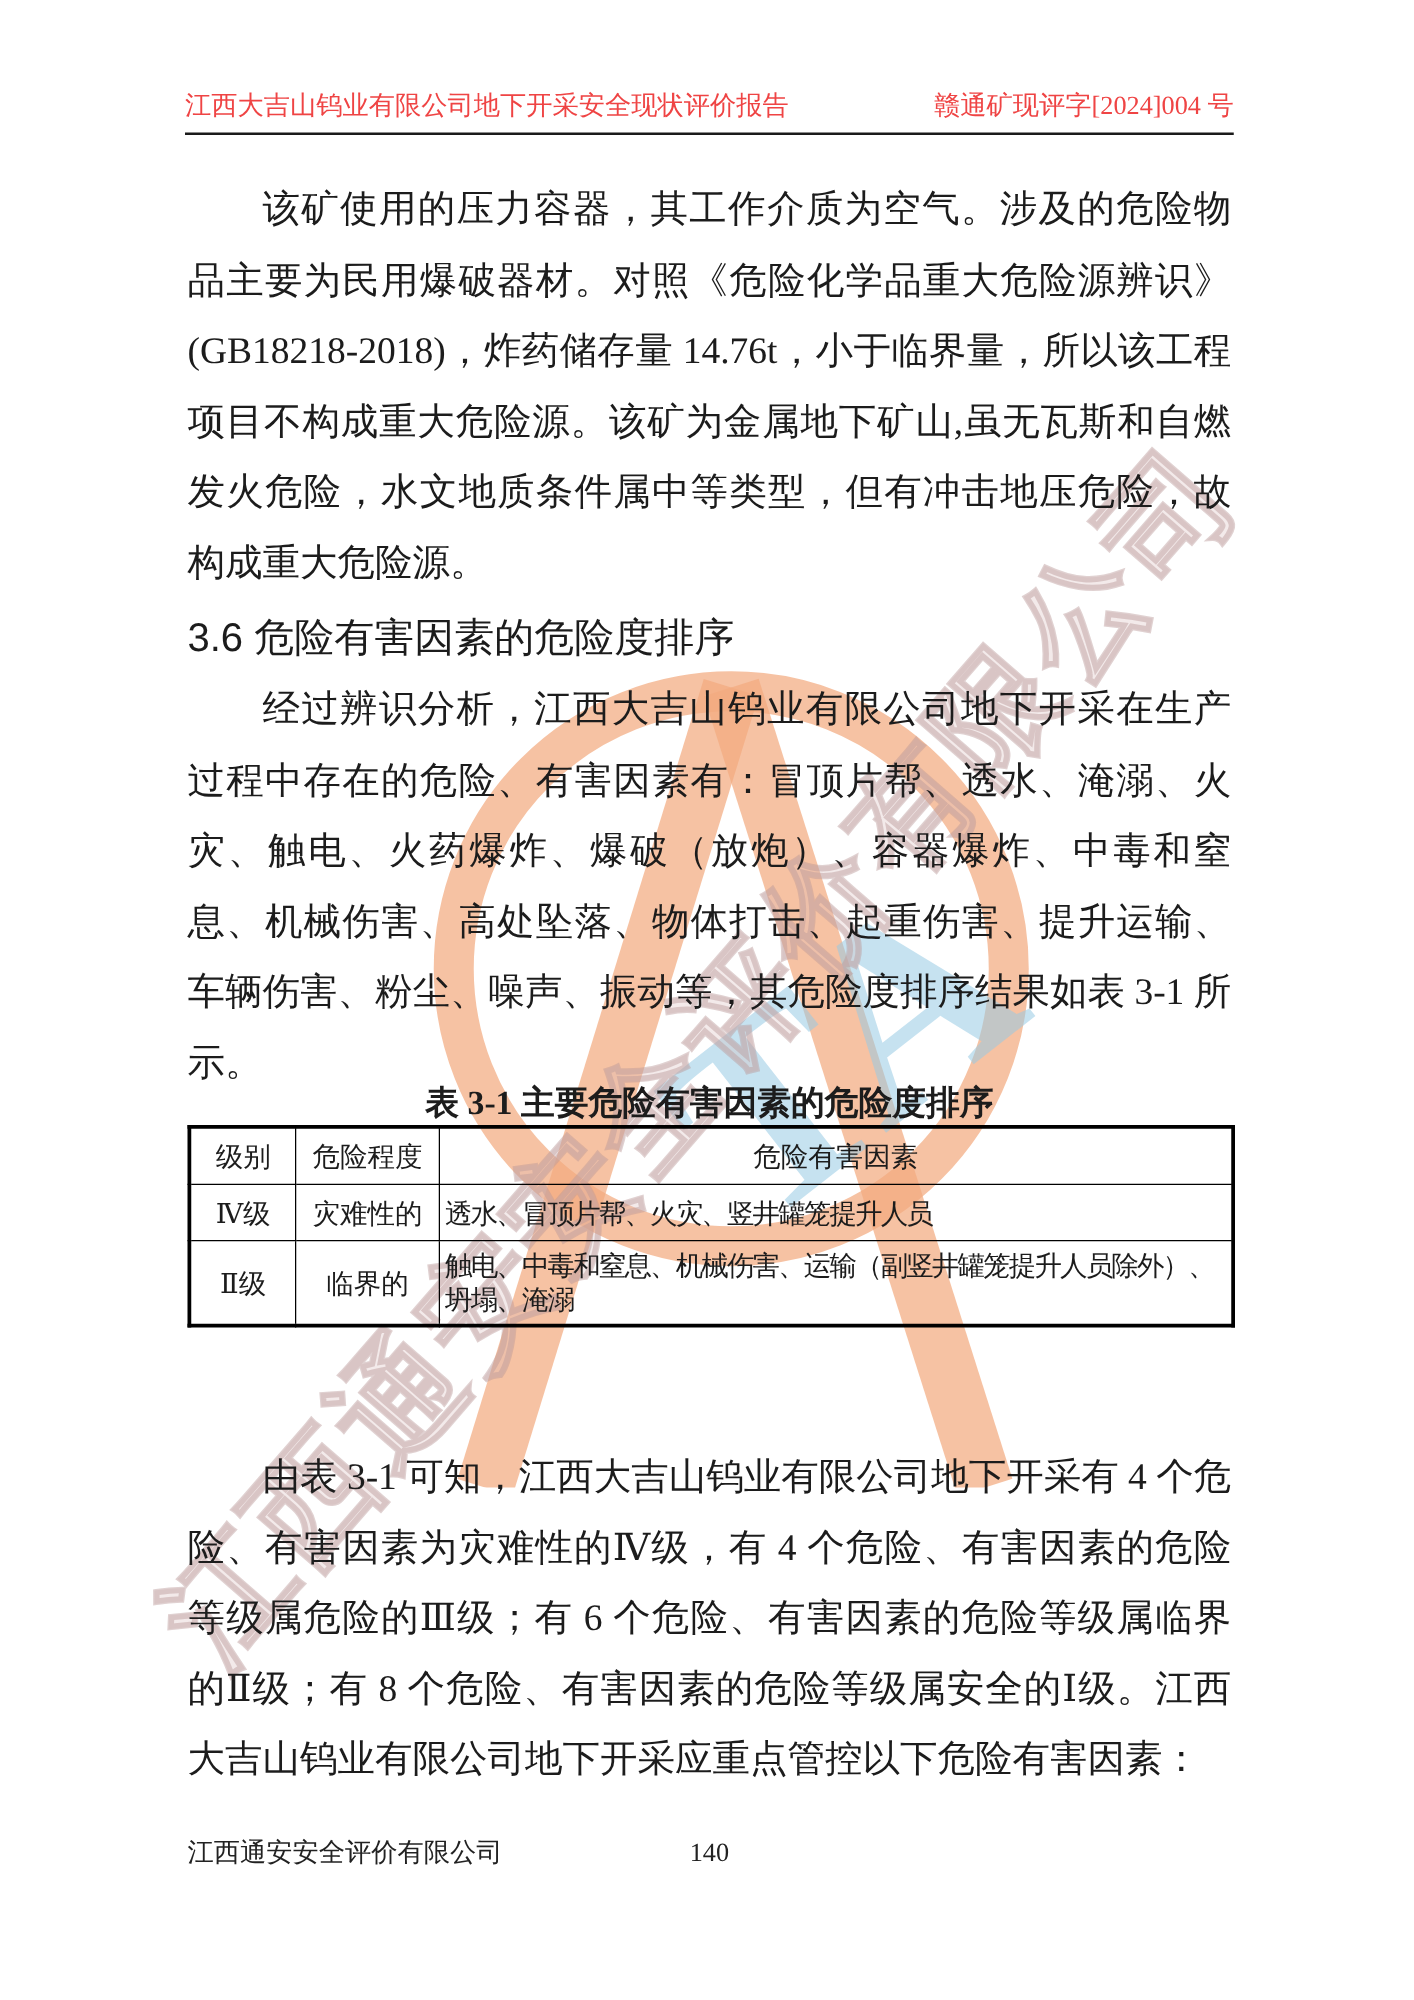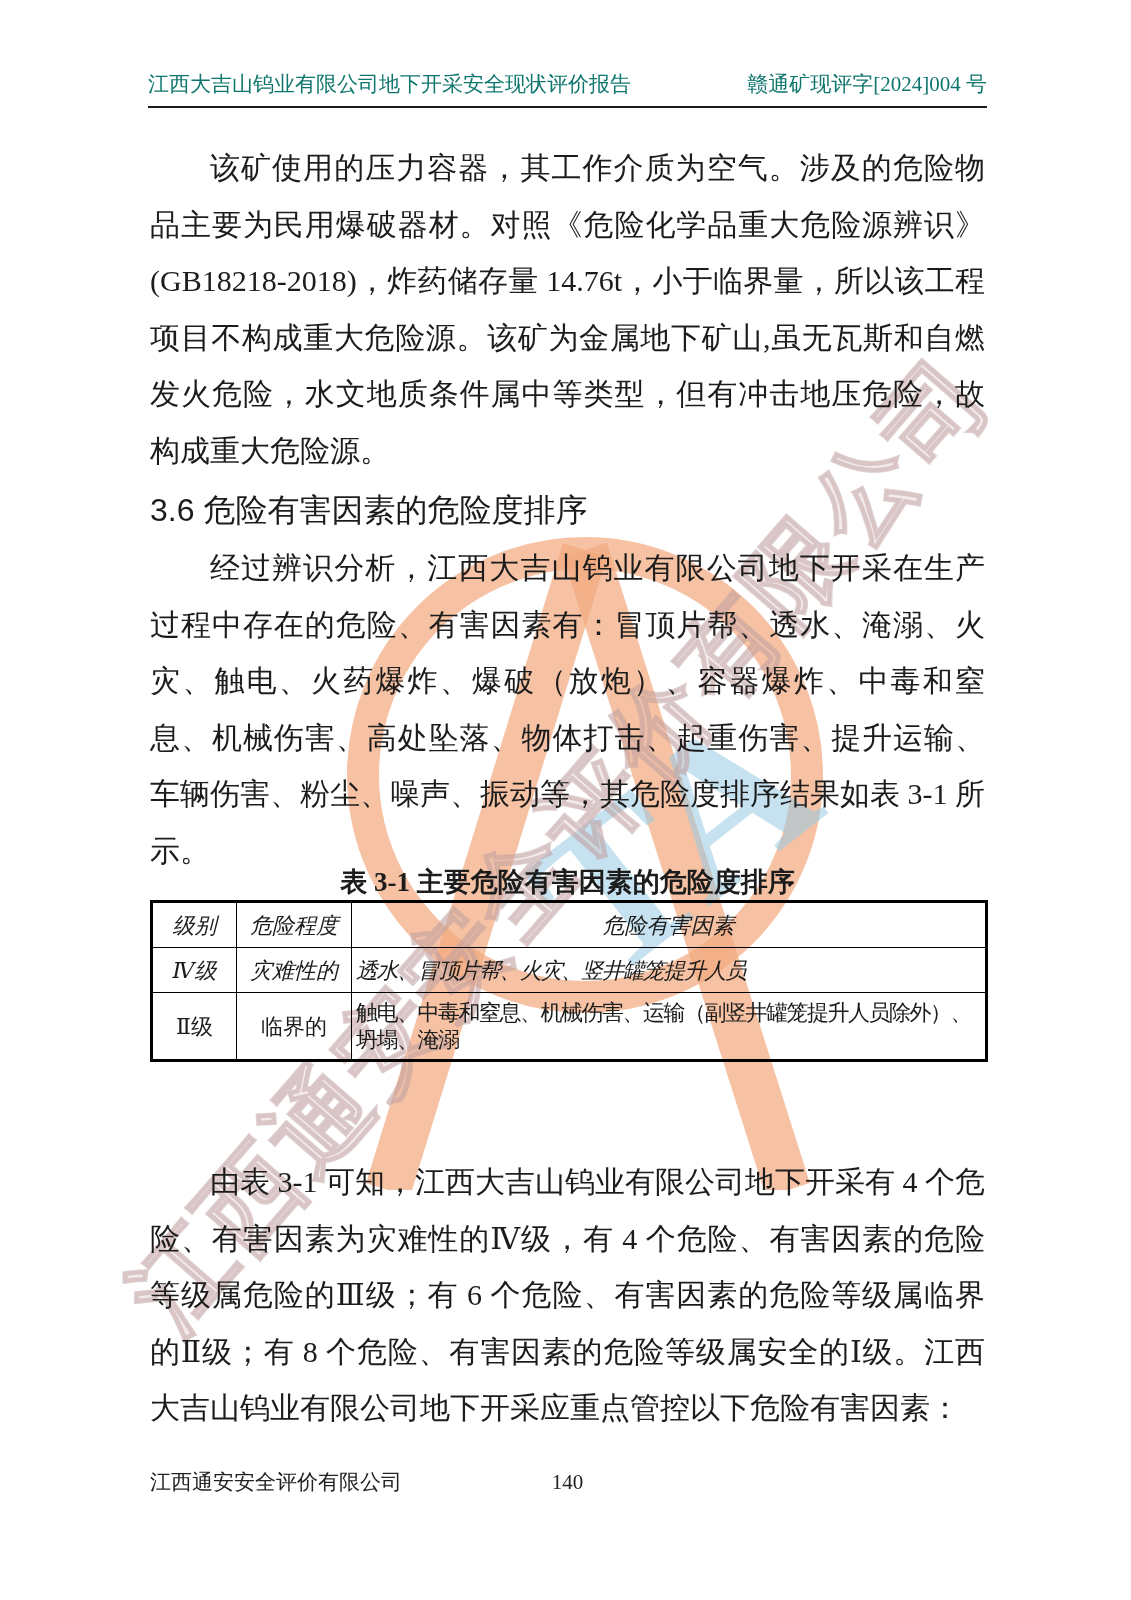--- a/index.html
+++ b/index.html
@@ -38,21 +38,21 @@
     letter-spacing:14px;
     color:rgba(224,48,48,0.50);
   }
   
   .content{position:absolute;inset:0;z-index:1;}
   .pg-header{
     position:absolute;left:148px;top:70px;width:839px;
     display:flex;justify-content:space-between;align-items:flex-end;
     font-size:21px;line-height:28px;
     border-bottom:2px solid #1a1a1a;padding-bottom:8px;
-    color:#0f766e;
+    color:#ef4444;
     gap:48px;
   }
   .body-text{
     position:absolute;left:150px;width:835px;
     font-size:30px;line-height:56.5px;
     text-align:justify;text-justify:inter-ideograph;
   }
   .block-1{top:140px;}
   .body-text p{margin:0;}
   .body-text p.indent{text-indent:2em;}
@@ -79,21 +79,21 @@
     border:1.5px solid #000;
     font-weight:normal;
     vertical-align:middle;
     padding:2px 4px;
     line-height:27px;
     background:transparent;
   }
   table.rank{border:3px solid #000;}
   td.center,th.center{text-align:center;}
   td.factors{text-align:left;padding-left:7px;padding-right:2px;letter-spacing:-1.5px;}
-  tr.h40 td, tr.h40 th{height:40px;font-style:italic;}
+  tr.h40 td, tr.h40 th{height:40px;}
   tr.h62 td{height:62px;}
   .block-2{top:1154px;}
   .pg-footer{
     position:absolute;left:150px;top:1468px;width:835px;
     font-size:21px;line-height:28px;color:#222;
   }
   .pg-footer .company{position:absolute;left:0;top:0;}
   .pg-footer .pageno{position:absolute;left:0;width:100%;text-align:center;top:0;}
 </style>
 </head>

